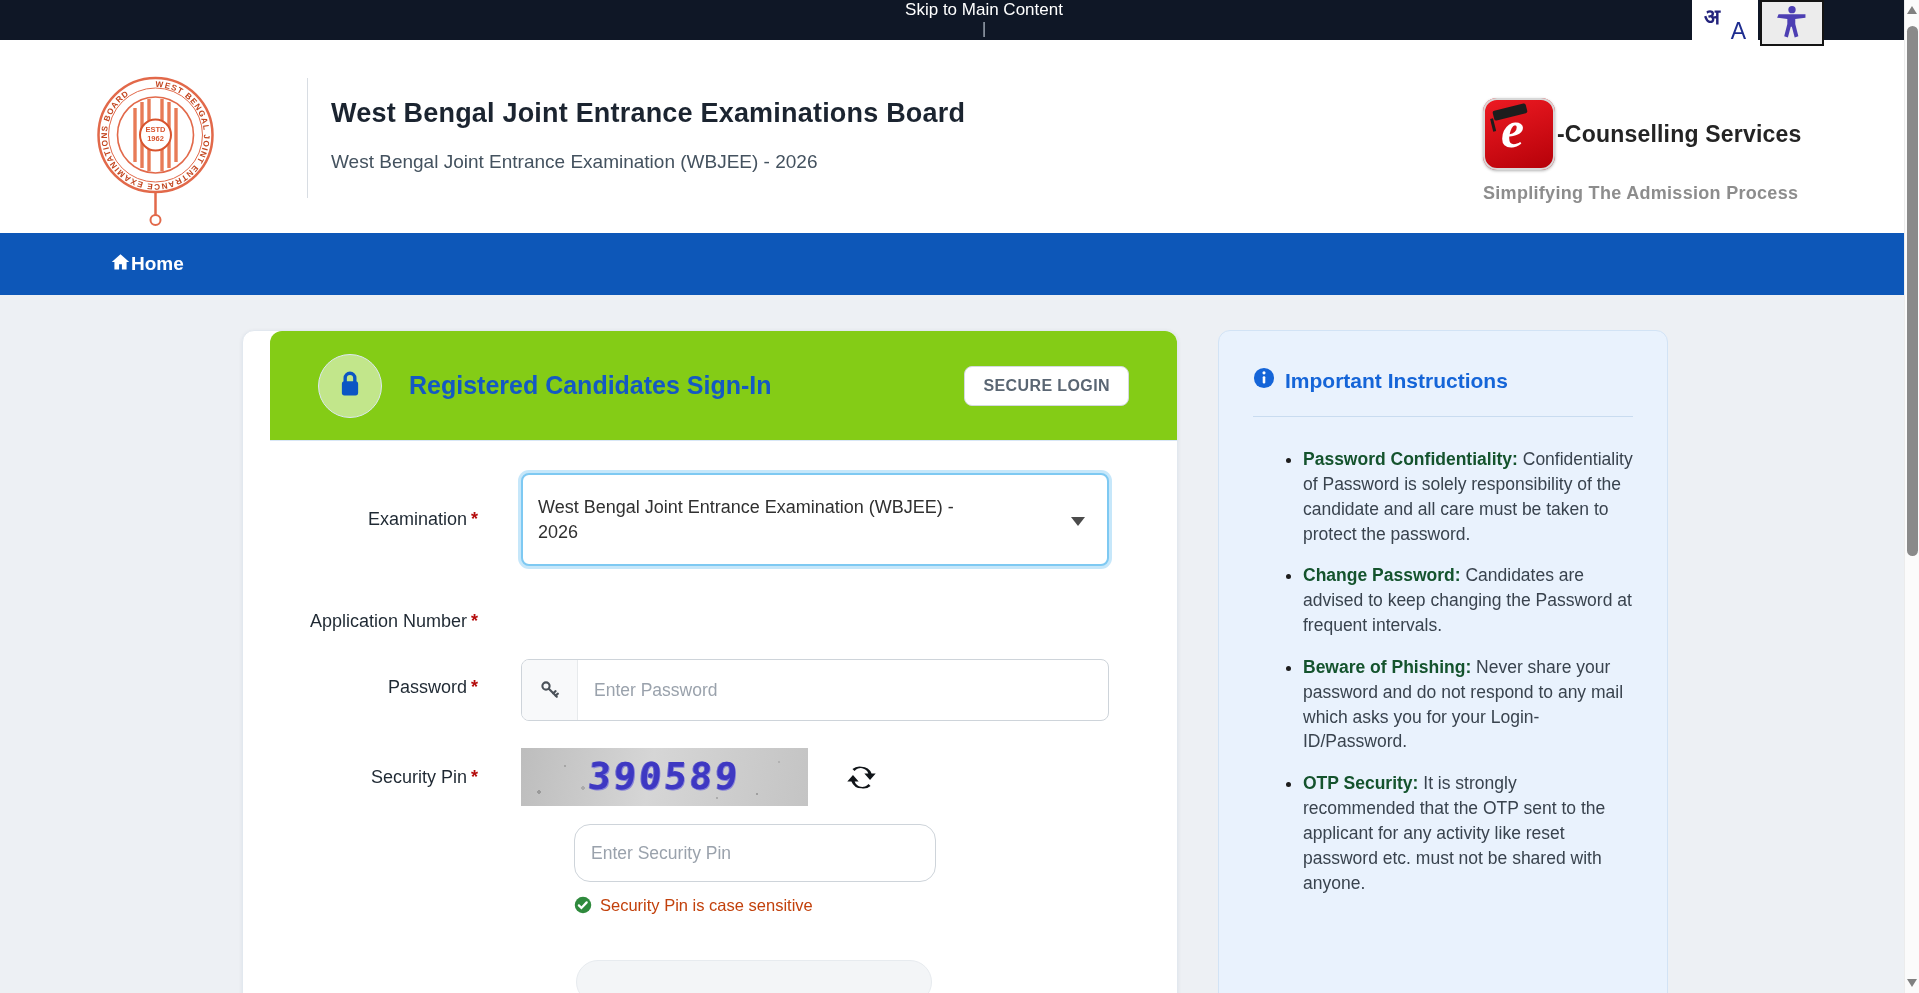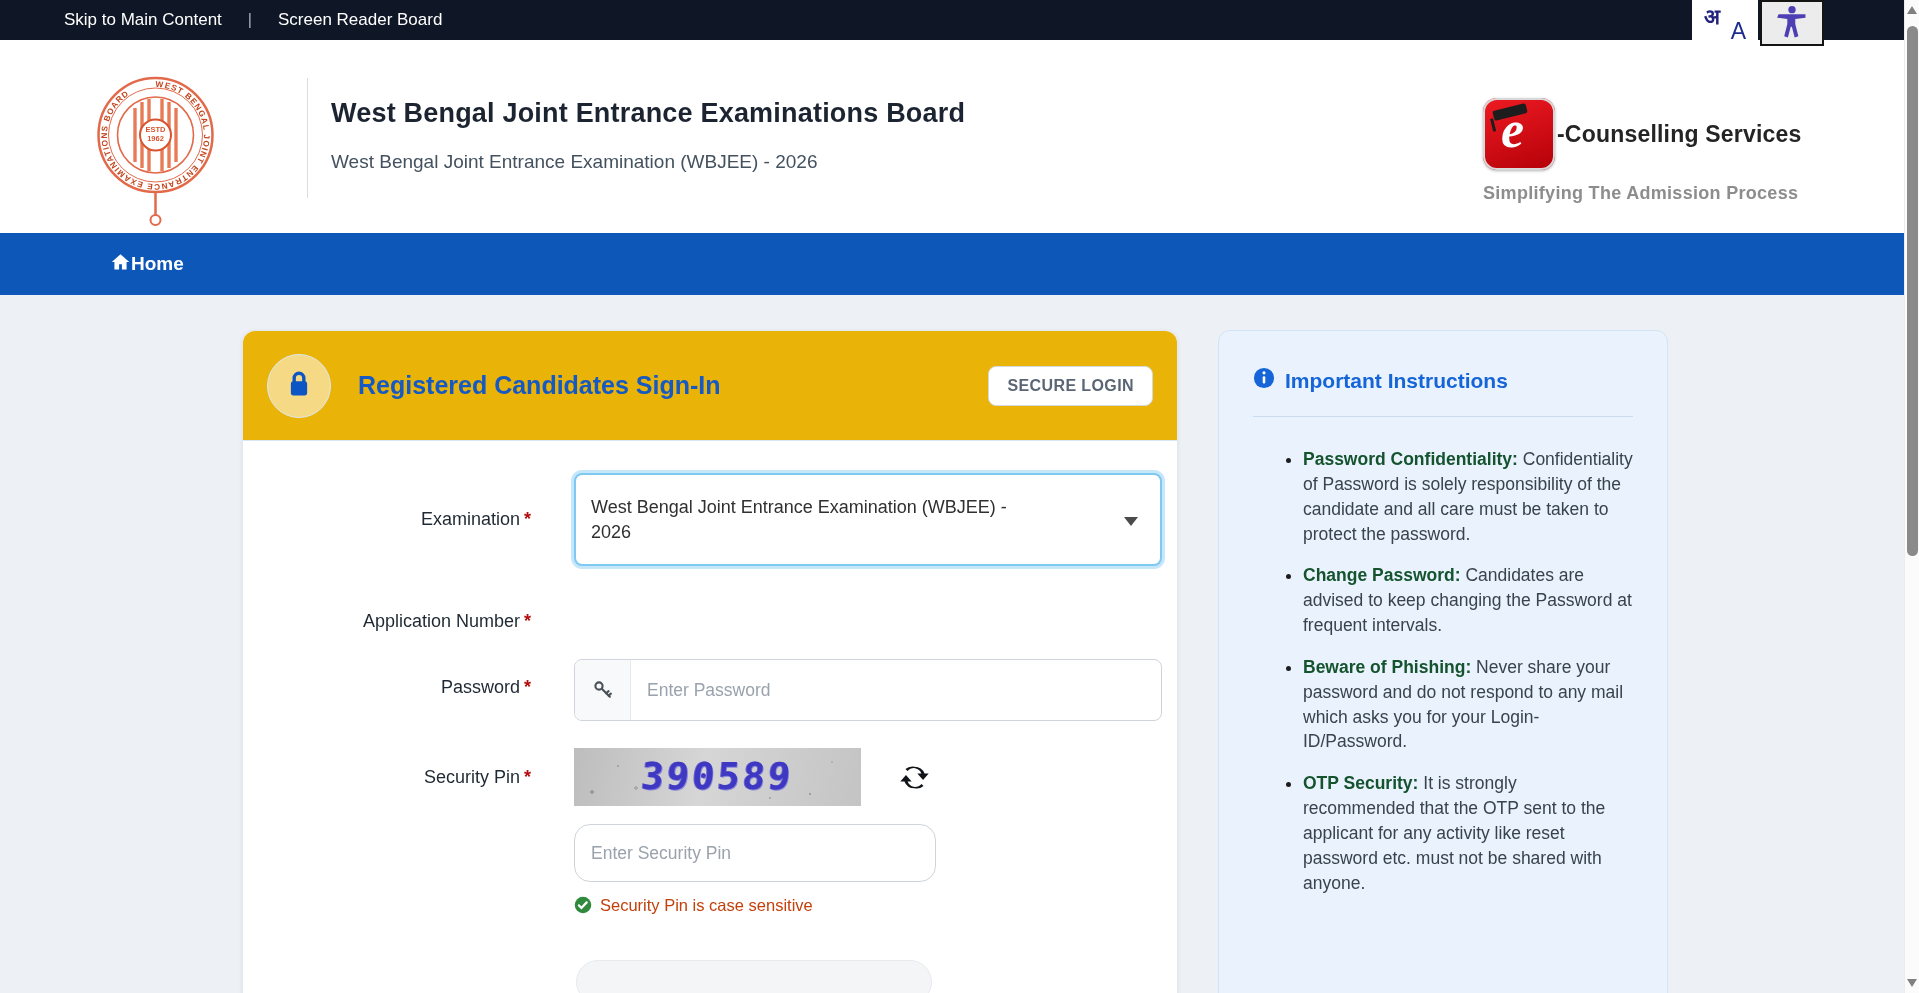--- a/index.html
+++ b/index.html
@@ -2,21 +2,21 @@
 <html><head>
 <meta charset="utf-8">
 <style>
   * { margin:0; padding:0; box-sizing:border-box; }
   html,body { width:1919px; height:993px; overflow:hidden; background:#edf0f4;
               font-family:"Liberation Sans","DejaVu Sans",sans-serif; }
   .page { position:relative; width:1904px; height:993px; }
 
   
   .topbar { height:40px; background:#0f1726; display:flex; align-items:center;
-            padding-left:64px; position:relative; z-index:5; }
+            padding-left:64px; position:relative; z-index:5;flex-direction:column; }
   .topbar a { color:#fff; font-size:17px; text-decoration:none; }
   .topbar .sep { color:#aab3bf; margin:0 26px; font-size:16px; }
   .top-icons { position:absolute; right:80px; top:0; display:flex; gap:2px; }
   .lang-box { width:66px; height:46px; background:#fff; position:relative; }
   .lang-box .g1 { position:absolute; left:12px; top:2px; font-size:21px; color:#23237d; font-weight:bold;}
   .lang-box .g2 { position:absolute; right:12px; bottom:1px; font-size:23px; color:#1d2c8f; }
   .access-box { width:64px; height:46px; background:#ececec; border:2px solid #141414;
                 display:flex; align-items:center; justify-content:center; }
 
   
@@ -43,32 +43,32 @@
   .navbar { height:62px; background:#0d57b8; display:flex; align-items:center;
             padding-left:110px; gap:0; }
   .navbar .home-label { color:#fff; font-size:19px; font-weight:bold; }
 
   
   .content { position:relative; height:698px; }
 
   .card { position:absolute; left:242px; top:35px; width:936px; height:920px;
           background:#fff; border:1px solid #e2e8ef; border-radius:12px;
           box-shadow:0 1px 4px rgba(20,40,80,.07); }
-  .card-header { height:110px; background:#eab308; border-bottom:1px solid #d9e7f6;
-                 border-radius:12px 12px 0 0; display:flex; align-items:center; padding:0 24px; }
+  .card-header { height:110px; background:#84cc16; border-bottom:1px solid #d9e7f6;
+                 border-radius:12px 12px 0 0; display:flex; align-items:center; padding:0 48px;margin-left:27px; }
   .badge-circle { width:64px; height:64px; border-radius:50%; border:1px solid #dde8f4;
                   background:rgba(255,255,255,.5); display:flex; align-items:center;
                   justify-content:center; margin-right:27px; }
   .signin-title { font-size:25px; font-weight:600; color:#1459c4; }
   .secure-chip { margin-left:auto; background:#fff; border:1px solid #d3d9df; border-radius:8px;
                  padding:10px 18px; font-size:16px; font-weight:600; color:#5a6673; letter-spacing:.4px; }
 
   .form { padding-top:32px; }
   .frow { display:flex; margin-bottom:27px; }
-  .label-col { width:331px; text-align:right; padding-right:43px; padding-top:3px;
+  .label-col { width:278px; text-align:right; padding-right:43px; padding-top:3px;
                font-size:18px; color:#1f2933; font-weight:500; }
   .req { color:#b50d0d; font-weight:bold; margin-left:4px; }
   .v-center { align-items:center; } .v-center .label-col { padding-top:0; }
 
   .select-box { position:relative; width:588px; min-height:93px; background:#fff;
                 border:2px solid #7ec9f2; border-radius:8px;
                 box-shadow:0 0 0 3px rgba(93,186,240,.35); padding:17px 133px 17px 15px;
                 font-size:18px; color:#303030; line-height:1.38; display:flex; align-items:center; }
   .select-box .sel-text { max-width:445px; }
   .caret { position:absolute; right:22px; top:42px; width:0; height:0;

